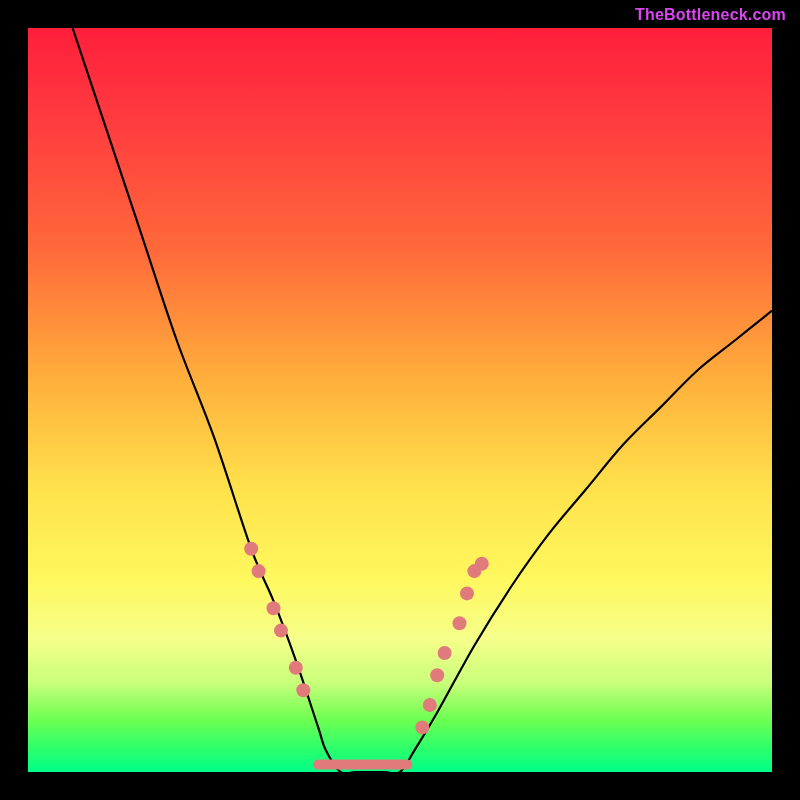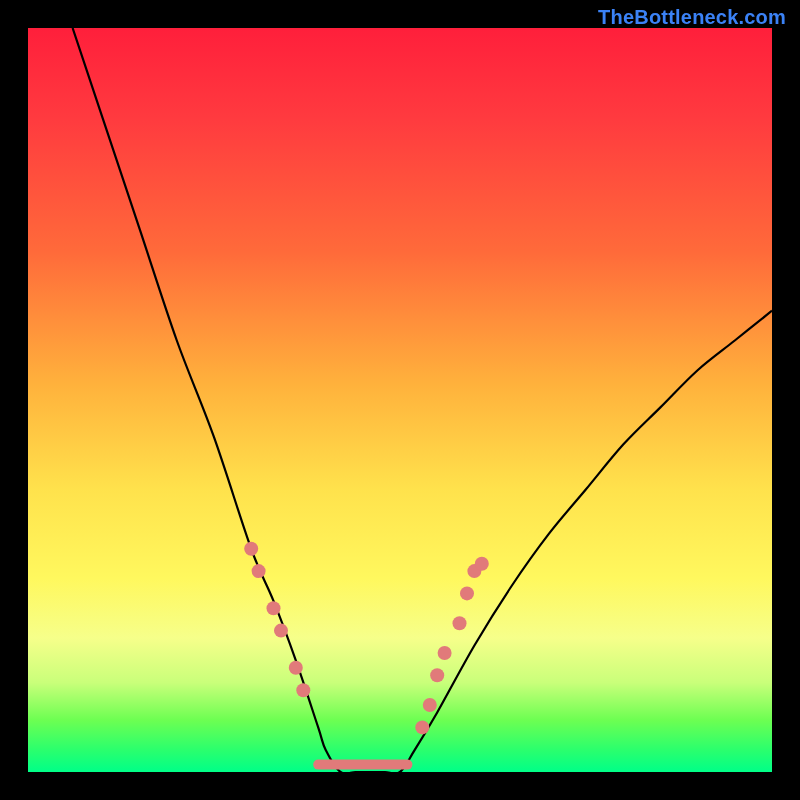--- a/index.html
+++ b/index.html
@@ -14,22 +14,22 @@
   .frame {
     position: relative;
     width: 800px;
     height: 800px;
     background: #000;
   }
   .watermark {
     position: absolute;
     top: 6px;
     right: 14px;
-    color: #3b82f6;
-    font-size: 20px;
+    color: #d946ef;
+    font-size: 16px;
     font-weight: 600;
     letter-spacing: 0.2px;
     z-index: 20;
     user-select: none;
   }
   .plot-area {
     position: absolute;
     left: 28px;
     top: 28px;
     width: 744px;

